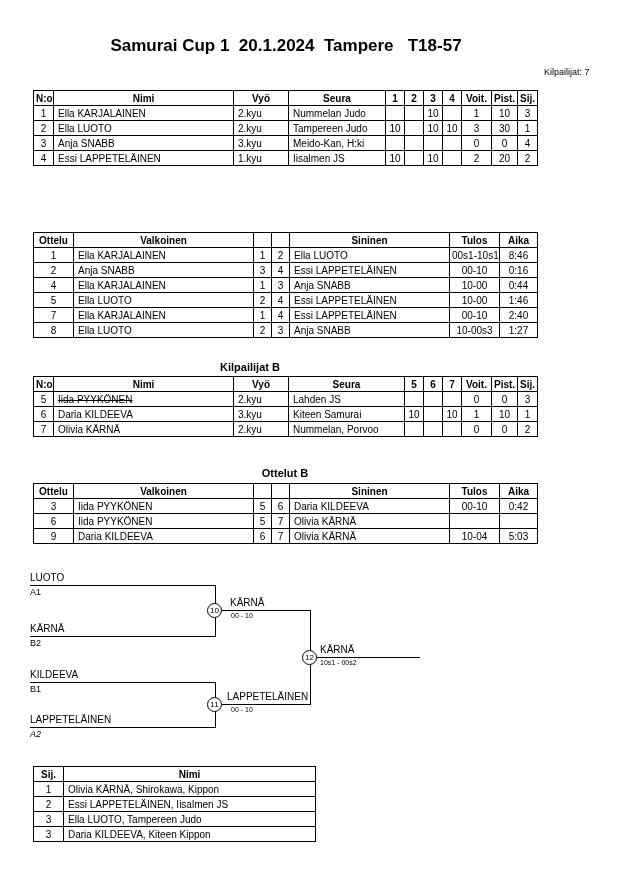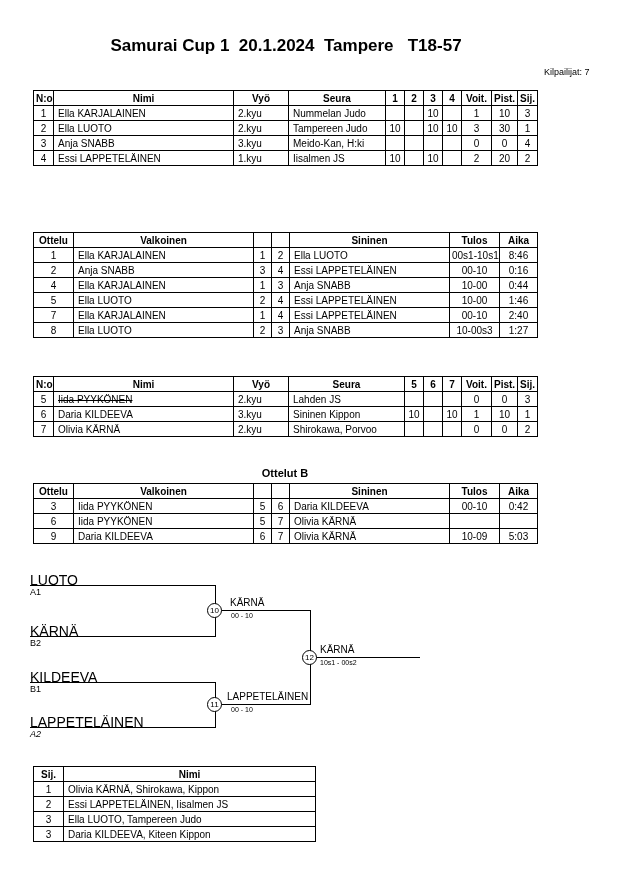--- a/index.html
+++ b/index.html
@@ -31,21 +31,21 @@
   .strike { text-decoration: line-through; }
 
   .hl, .vl { position: absolute; background: #000; }
   .hl { height: 1px; }
   .vl { width: 1px; }
   .bnode {
     position: absolute; width: 15px; height: 15px; border: 1px solid #000;
     border-radius: 50%; background: #fff; font-size: 8px; line-height: 13px;
     text-align: center; z-index: 2;
   }
-  .bname { position: absolute; font-size: 14px; white-space: nowrap; }
+  .bname { position: absolute; font-size: 10px; white-space: nowrap; }
   .bseed { position: absolute; font-size: 9px; }
   .bwin  { position: absolute; font-size: 10px; white-space: nowrap; background: #fff; z-index: 1; }
   .bscore{ position: absolute; font-size: 7px; white-space: nowrap; }
 </style>
 </head>
 <body>
 
 <div class="page">
 
   <div class="title">Samurai Cup 1  20.1.2024  Tampere   T18-57</div>
@@ -208,20 +208,21 @@
           <td>Ella LUOTO</td>
           <td>2</td>
           <td>3</td>
           <td>Anja SNABB</td>
           <td>10-00s3</td>
           <td>1:27</td>
         </tr>
       </tbody>
     </table>
 
+  <div class="sec" style="top:361px;left:33px;width:434px;">Kilpailijat B</div>
   <table class="sheet pool" style="top:376px;left:33px;width:504px;">
     <colgroup>
       <col style="width:20px">
         <col style="width:180px">
         <col style="width:55px">
         <col style="width:116px">
       <col style="width:19px">
         <col style="width:19px">
         <col style="width:19px">
       <col style="width:30px">
@@ -252,33 +253,33 @@
           <td></td>
           <td></td>
           <td>0</td>
           <td>0</td>
           <td>3</td>
         </tr>
         <tr>
           <td>6</td>
           <td>Daria KILDEEVA</td>
           <td>3.kyu</td>
-          <td>Sininen Kippon</td>
+          <td>Kiteen Samurai</td>
           <td>10</td>
           <td></td>
           <td>10</td>
           <td>1</td>
           <td>10</td>
           <td>1</td>
         </tr>
         <tr>
           <td>7</td>
           <td>Olivia KÄRNÄ</td>
           <td>2.kyu</td>
-          <td>Shirokawa, Porvoo</td>
+          <td>Nummelan, Porvoo</td>
           <td></td>
           <td></td>
           <td></td>
           <td>0</td>
           <td>0</td>
           <td>2</td>
         </tr>
       </tbody>
     </table>
 
@@ -322,21 +323,21 @@
           <td>Olivia KÄRNÄ</td>
           <td></td>
           <td></td>
         </tr>
         <tr>
           <td>9</td>
           <td>Daria KILDEEVA</td>
           <td>6</td>
           <td>7</td>
           <td>Olivia KÄRNÄ</td>
-          <td>10-09</td>
+          <td>10-04</td>
           <td>5:03</td>
         </tr>
       </tbody>
     </table>
 
   <div>
 
     <div class="hl" style="left:30px;top:585px;width:185px;"></div>
     <div class="hl" style="left:30px;top:636px;width:185px;"></div>
     <div class="vl" style="left:215px;top:585px;height:52px;"></div>

